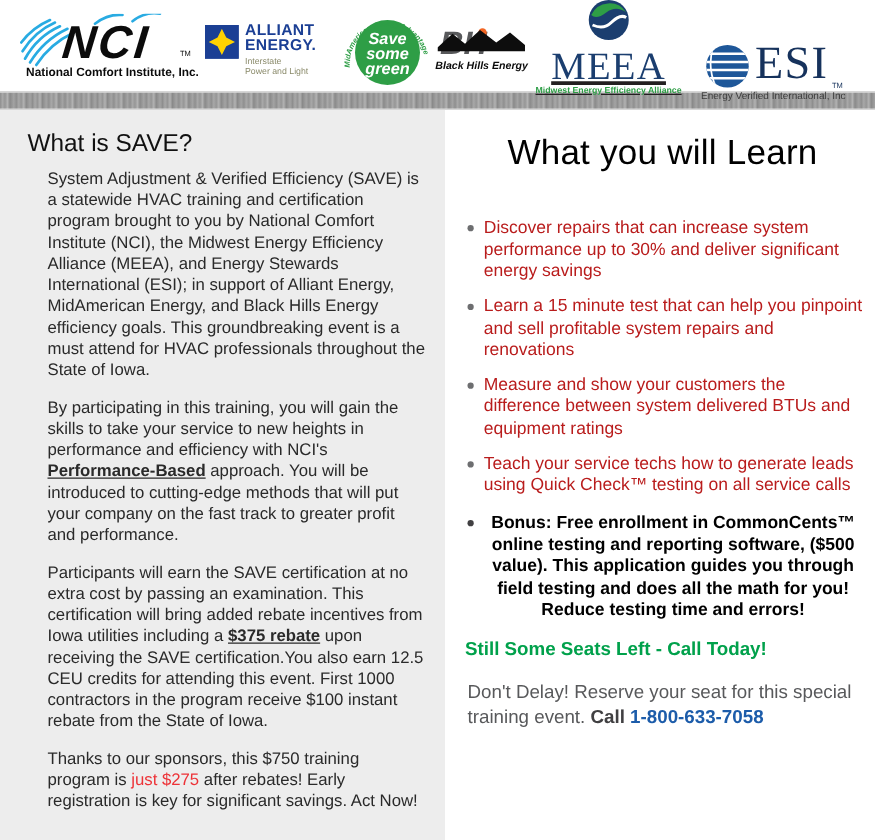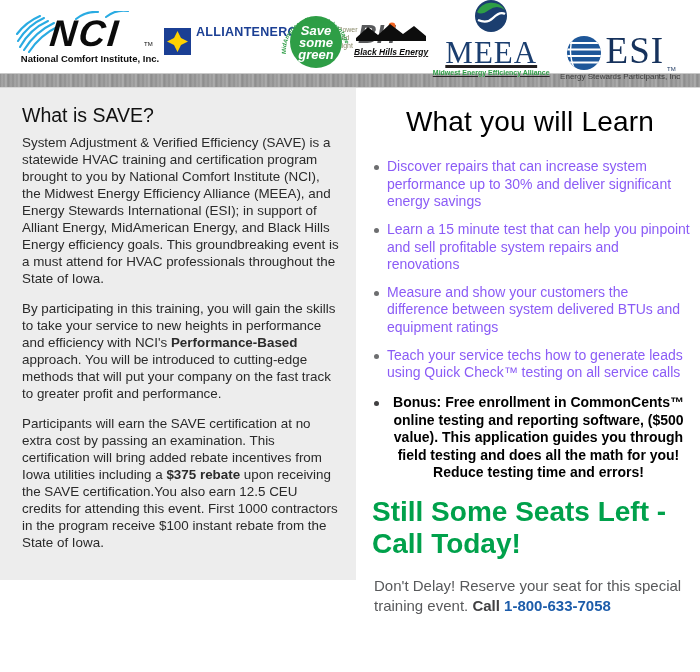--- a/index.html
+++ b/index.html
@@ -28,29 +28,29 @@
   .nci-tm { position:absolute; left:128px; top:30px; font-size:6px; color:#0b0b0b; }
   .nci-sub {
     font-size:9.5px; font-weight:bold; color:#0b0b0b;
     white-space:nowrap; margin-top:-2px;
   }
 
   
   .alliant { width:112px; flex-direction:row; align-items:flex-start; gap:5px; padding-top:6px; }
   .alliant-mark { width:27px; height:27px; background:#1b3f94; position:relative; flex:0 0 auto; margin-top:2px; }
   .alliant-mark svg { position:absolute; inset:0; }
-  .alliant-text { display:flex; flex-direction:row; }
+  .alliant-text { display:flex; flex-direction:column; }
   .alliant-name { font-size:12.5px; font-weight:bold; color:#1b3f94; line-height:1.0; letter-spacing:0.3px; }
   .alliant-sub { font-size:7px; color:#8a8a6a; line-height:1.15; margin-top:3px; }
 
   
   .midam { width:82px; }
 
   
-  .bh { width:78px;text-decoration:underline; }
+  .bh { width:78px; }
   .bh-sub { font-size:8.5px; font-weight:bold; font-style:italic; color:#0b0b0b; white-space:nowrap; margin-top:-1px; }
 
   
   .meea { width:136px; flex-direction:column; gap:4px; align-items:center;text-decoration:underline; }
   .meea-text { display:flex; flex-direction:column; align-items:center; }
   .meea-name { font-family:"Liberation Serif", serif; font-size:31px; color:#1b3e6f; line-height:0.95; letter-spacing:1px; }
   .meea-sub { font-size:7px; font-weight:bold; color:#2e9e46; white-space:nowrap; margin-top:1px; }
 
   
   .esi { width:142px; }
@@ -68,43 +68,43 @@
     border-top:1px solid #c9c9c9; border-bottom:1px solid #d6d6d6;
   }
 
   
   .main { display:flex; align-items:flex-start; }
   .left-panel {
     width:356px; background:#ededed; padding:12px 16px 16px 22px;
     min-height:430px;
   }
   .left-panel h2 { font-size:19.5px; font-weight:normal; color:#111; margin:4px 0 7px 0; }
-  .left-panel p  { font-size:13.4px; line-height:1.27; color:#2a2a2a; margin-bottom:13px; }
+  .left-panel p  { font-size:13.4px; line-height:1.27; color:#2a2a2a; margin-bottom:13px;margin-left:16px; }
   .left-panel .h2-gap { margin-top:16px; }
   .thanks { font-size:16.6px; line-height:1.22; color:#231f20; margin-top:4px; }
   .red { color:#ed3237; }
-  b.inline { font-weight:bold; }
+  b.inline { font-weight:bold;text-decoration:underline; }
 
   .right-panel { flex:1; padding:10px 10px 0 14px; }
   .learn-title {
     text-align:center; font-size:28px; font-weight:normal; color:#000;
-    margin:8px 0 20px 0; letter-spacing:0.2px;
+    margin:8px 0 35px 0; letter-spacing:0.2px;
   }
   .learn-list { list-style:none; }
   .learn-list li {
     position:relative; padding-left:17px; margin-bottom:10px;
-    font-size:14px; line-height:1.26; color:#8b5cf6;
+    font-size:14px; line-height:1.26; color:#b91c1c;
   }
   .learn-list li::before {
     content:""; position:absolute; left:4px; top:7px;
     width:5px; height:5px; border-radius:50%; background:#6d6e70;
   }
   .learn-list li.bonus { font-weight:bold; color:#000000; margin-top:12px;text-align:center; }
   .learn-list li.bonus::before { background:#414042; }
-  .seats { font-size:28px; font-weight:bold; color:#00a14b; margin:14px 0 16px 2px; }
+  .seats { font-size:15px; font-weight:bold; color:#00a14b; margin:14px 0 16px 2px; }
   .delay { font-size:15px; color:#58595b; line-height:1.35; margin-left:4px; max-width:315px; }
   .delay .call { font-weight:bold; color:#414042; }
   .delay .phone { font-weight:bold; color:#1c5caa; }
 </style>
 </head>
 <body>
 
 <div class="page">
 
   <div class="logo-bar">
@@ -191,35 +191,36 @@
             <path d="M0,9 H38"></path>
               <path d="M0,15.5 H38"></path>
               <path d="M0,22 H38"></path>
               <path d="M0,28.5 H38"></path>
             <path d="M8,2 Q2,19 10,36" stroke-width="1.4"></path>
           </g>
         </svg>
         <span class="esi-name">ESI</span>
         <span class="esi-tm">TM</span>
       </div>
-      <span class="esi-sub">Energy Stewards Participants, Inc</span>
+      <span class="esi-sub">Energy Verified International, Inc</span>
     </div>
   </div>
 
   <div class="stripe"></div>
 
   <div class="main">
 
     <div class="left-panel">
       <h2>What is SAVE?</h2>
       <p><span>System Adjustment &amp; Verified Efficiency (SAVE) is a statewide HVAC training and certification program brought to you by National Comfort Institute (NCI), the Midwest Energy Efficiency Alliance (MEEA), and Energy Stewards International (ESI); in support of Alliant Energy, MidAmerican Energy, and Black Hills Energy efficiency goals. This groundbreaking event is a must attend for HVAC professionals throughout the State of Iowa.</span></p>
 
       <p><span>By participating in this training, you will gain the skills to take your service to new heights in performance and efficiency with NCI's </span><b class="inline">Performance-Based</b><span> approach. You will be introduced to cutting-edge methods that will put your company on the fast track to greater profit and performance.</span></p>
       <p><span>Participants will earn the SAVE certification at no extra cost by passing an examination. This certification will bring added rebate incentives from Iowa utilities including a </span><b class="inline">$375 rebate</b><span> upon receiving the SAVE certification.You also earn 12.5 CEU credits for attending this event. First 1000 contractors in the program receive $100 instant rebate from the State of Iowa.</span></p>
 
+      <p class="thanks"><span>Thanks to our sponsors, this $750 training program is </span><span class="red">just $275</span><span> after rebates! Early registration is key for significant savings. Act Now!</span></p>
     </div>
 
     <div class="right-panel">
       <h1 class="learn-title">What you will Learn</h1>
       <ul class="learn-list">
         <li>Discover repairs that can increase system performance up to 30% and deliver significant energy savings</li>
         <li>Learn a 15 minute test that can help you pinpoint and sell profitable system repairs and renovations</li>
         <li>Measure and show your customers the difference between system delivered BTUs and equipment ratings</li>
         <li>Teach your service techs how to generate leads using Quick Check™ testing on all service calls</li>
         <li class="bonus">Bonus: Free enrollment in CommonCents™ online testing and reporting software, ($500 value). This application guides you through field testing and does all the math for you! Reduce testing time and errors!</li>

